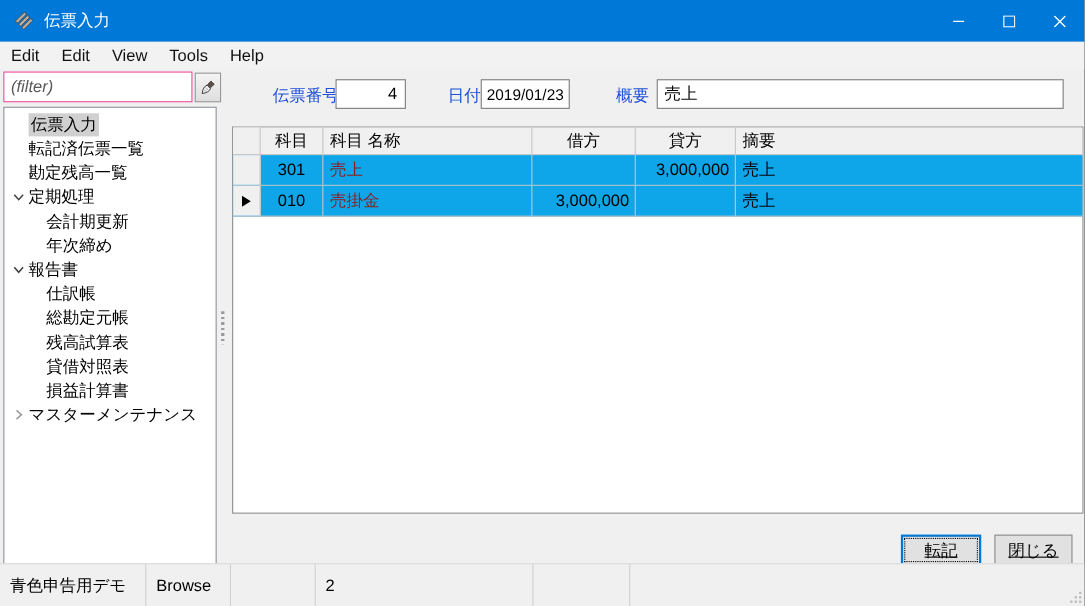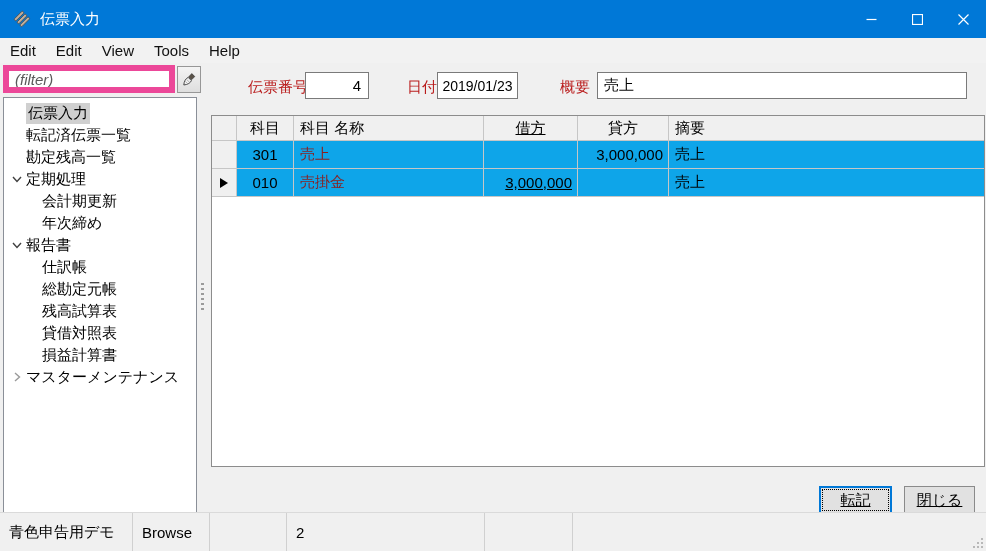--- a/index.html
+++ b/index.html
@@ -24,21 +24,21 @@
   
   .menubar {
     position:absolute; top:38px; left:0; width:100%; height:25px;
     background:#f2f2f2; display:flex; align-items:center; font-size:15px;
   }
   .menu-item { padding:2px 10px; color:#111; }
 
   
   .filter-input {
     position:absolute; left:3px; top:65px; width:172px; height:28px;
-    border:6px solid #ec4899; background:#fff; font-size:15px; padding:0 6px;
+    border:1px solid #ec4899; background:#fff; font-size:15px; padding:0 6px;
     font-family:inherit;
   }
   .filter-input::placeholder { font-style:italic; color:#5a5a5a; opacity:1; }
   .brush-btn {
     position:absolute; left:177px; top:66px; width:24px; height:27px;
     background:linear-gradient(#f4f4f4,#dedede); border:1px solid #979797;
     display:flex; align-items:center; justify-content:center; padding:0;
   }
   .sidebar {
     position:absolute; left:3px; top:97px; width:194px; height:420px;
@@ -51,21 +51,21 @@
   .tree-item.lvl2 { padding-left:38px; }
   .tree-label { white-space:nowrap; font-size:15px; }
   .tree-label.sel { background:#d0d0d0; padding:1px 2px; }
 
   .splitter-grip {
     position:absolute; left:201px; top:283px; width:3px; height:30px;
     background:repeating-linear-gradient(180deg,#9a9a9a 0 2px,transparent 2px 5px);
   }
 
   
-  .form-label { position:absolute; font-size:15px; color:#b91c1c; }
+  .form-label { position:absolute; font-size:15px; color:#1d4ed8; }
   .form-input {
     position:absolute; height:27px; border:1px solid #7a7a7a; background:#fff;
     font-size:15px; font-family:inherit;
   }
   #voucher-no { left:305px; top:72px; width:64px; text-align:right; padding-right:7px; }
   #voucher-date { left:437px; top:72px; width:81px; text-align:center; font-size:14px; padding:0; }
   #voucher-summary { left:597px; top:72px; width:370px; padding-left:6px; }
 
   
   .grid {
@@ -75,21 +75,21 @@
   .g-row { display:flex; width:100%; }
   .g-head { height:25px; background:#f0f0f0; border-bottom:1px solid #c6c6c6; }
   .g-data { height:28px; border-bottom:1px solid #c6c6c6; background:#0ea5e9; }
   .g-cell {
     border-right:1px solid #c6c6c6; display:flex; align-items:center;
     font-size:15px; overflow:hidden; white-space:nowrap;
   }
   .c-gutter { width:25px; background:#f0f0f0; justify-content:center; }
   .c-code   { width:57px; justify-content:center; }
   .c-name   { width:190px; padding-left:6px; }
-  .c-debit  { width:94px; justify-content:flex-end; padding-right:5px;text-decoration:underline; }
+  .c-debit  { width:94px; justify-content:flex-end; padding-right:5px; }
   .c-credit { width:91px; justify-content:flex-end; padding-right:5px; }
   .c-memo   { flex:1; padding-left:6px; border-right:none; }
   .g-head .g-cell { color:#000; }
   .g-head .c-code, .g-head .c-debit, .g-head .c-credit { justify-content:center; padding-right:0; }
   .acct-name { color:#8b1f1f; }
   .row-marker {
     width:0; height:0;
     border-left:8px solid #000; border-top:5px solid transparent; border-bottom:5px solid transparent;
   }
 

